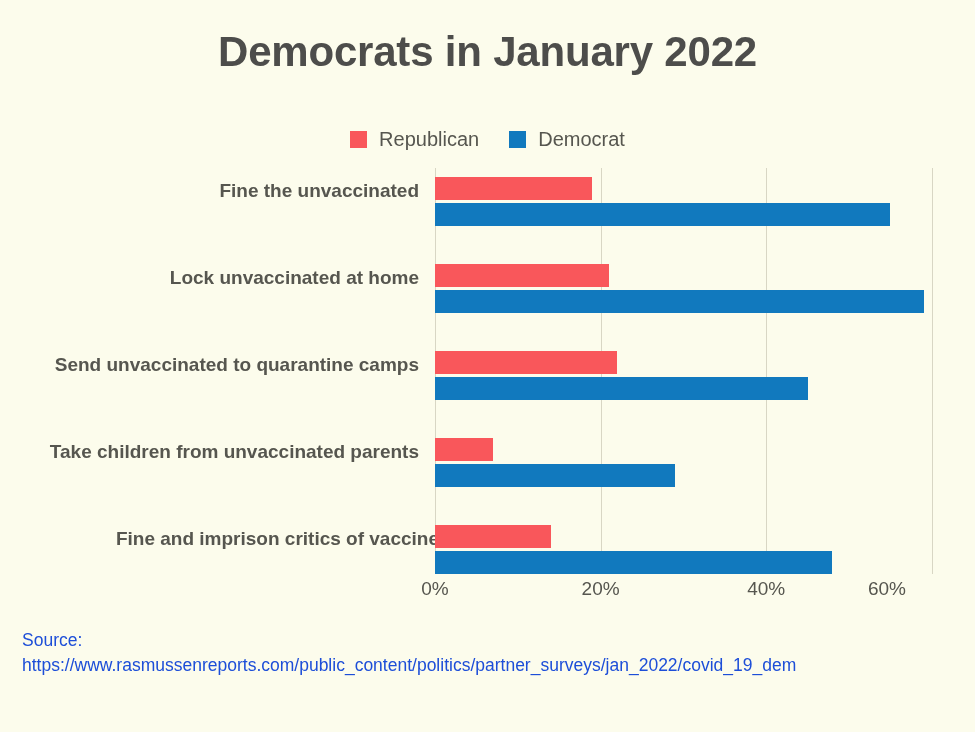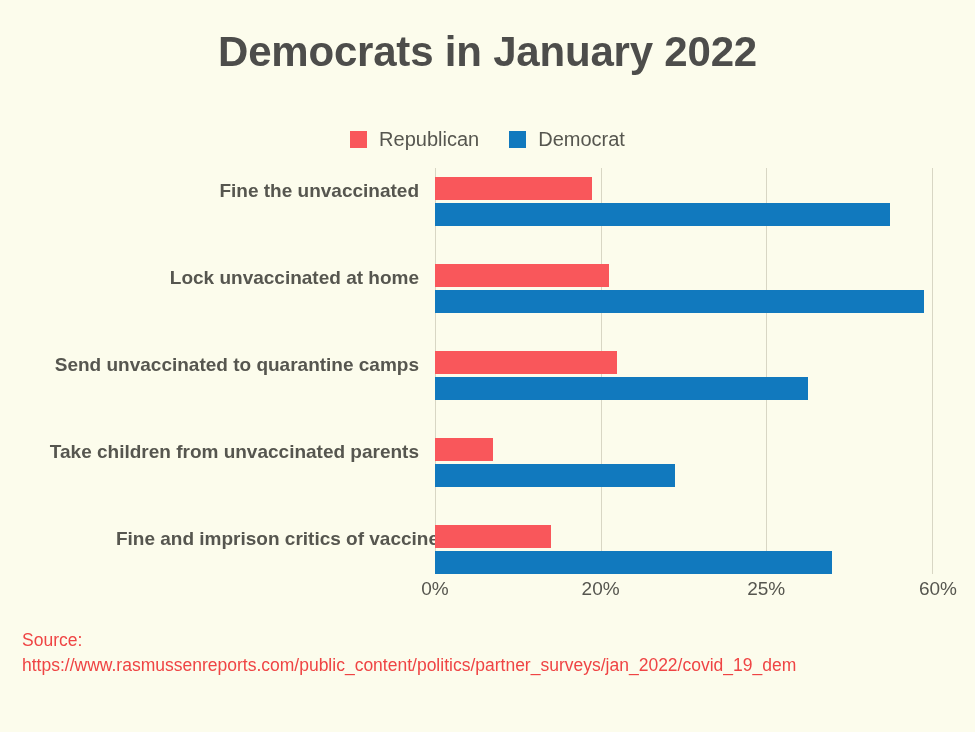--- a/index.html
+++ b/index.html
@@ -151,21 +151,21 @@
   }
 
   
   .source {
     position: absolute;
     left: 22px;
     top: 628px;
     width: 940px;
     font-size: 17.5px;
     line-height: 25px;
-    color: #ef4444;
+    color: #1d4ed8;
     word-break: break-all;
   }
   .source-line { display: block; }
 </style>
 </head>
 <body>
 
 <div class="page">
 
   <div class="chart-title">Democrats in January 2022</div>
@@ -223,22 +223,22 @@
             <div class="bar bar-rep" title="Republican: 14%" style="width: 115.92px; background: rgb(249, 87, 91);"></div>
             <div class="bar bar-dem" title="Democrat: 48%" style="width: 397.44px; background: rgb(17, 121, 190);"></div>
           </div>
         </div>
       </div>
   </div>
 
   <div class="xaxis" id="xaxis">
       <span class="xtick" style="left: 435px;">0%</span>
       <span class="xtick" style="left: 600.6px;">20%</span>
-      <span class="xtick" style="left: 766.2px;">25%</span>
-      <span class="xtick" style="left: 938px;">60%</span>
+      <span class="xtick" style="left: 766.2px;">40%</span>
+      <span class="xtick" style="left: 887px;">60%</span>
     </div>
 
   <div class="source">
     <span class="source-line">Source:</span>
     <span class="source-line">https://www.rasmussenreports.com/public_content/politics/partner_surveys/jan_2022/covid_19_dem</span>
   </div>
 
 </div>
 
 </body></html>

